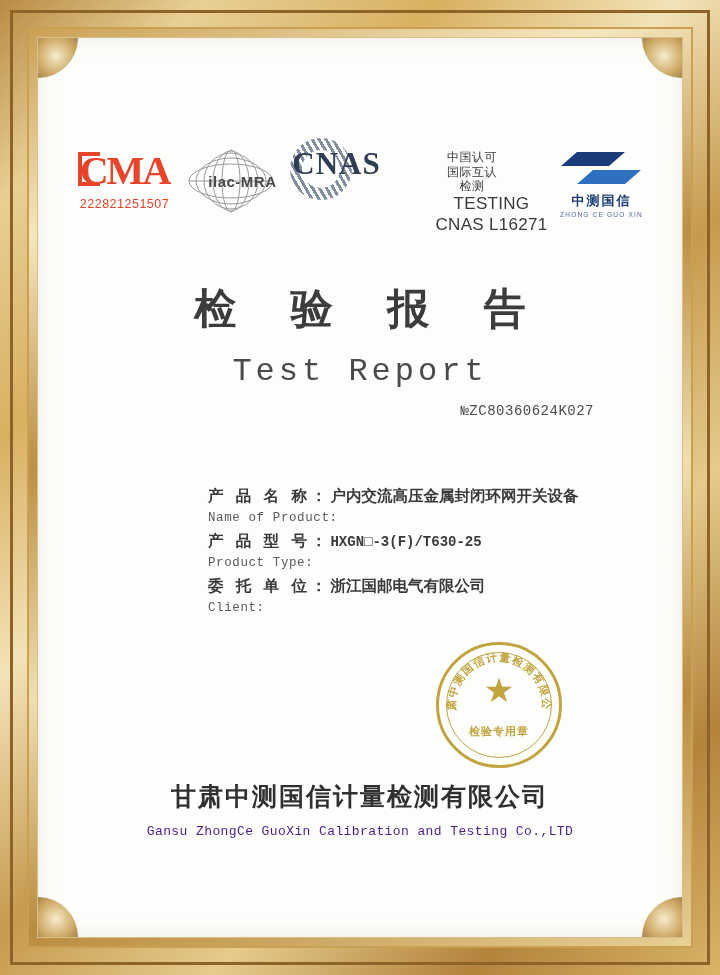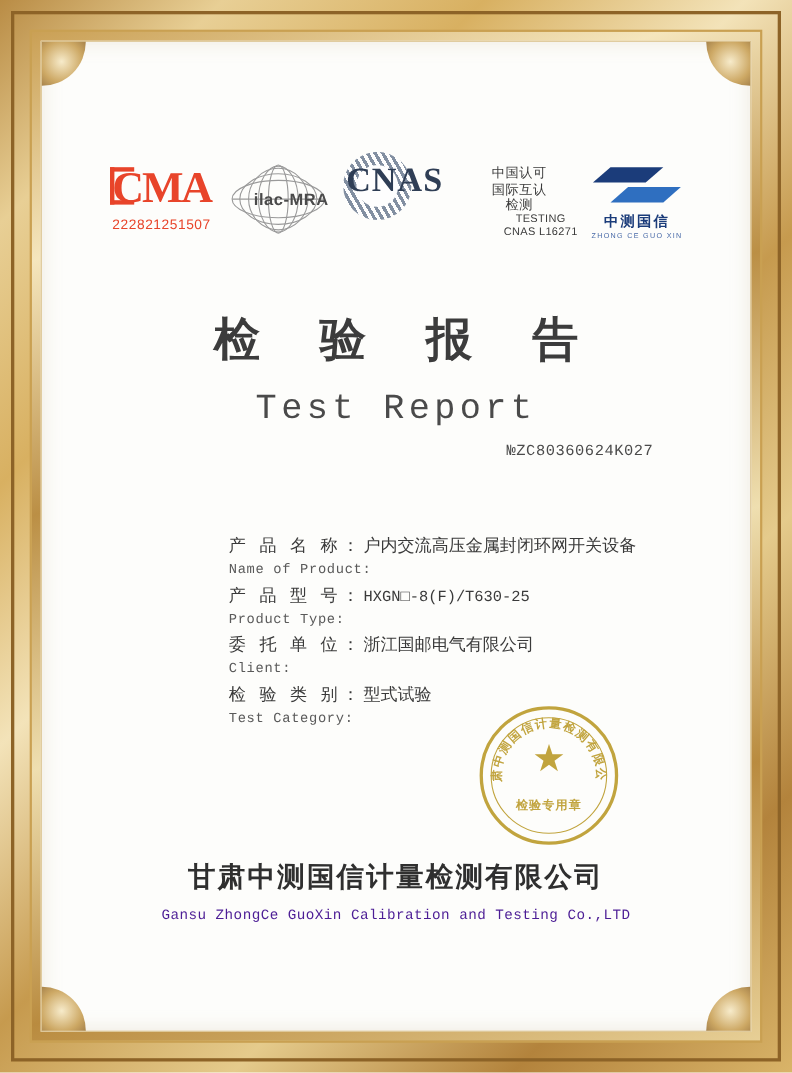--- a/index.html
+++ b/index.html
@@ -153,21 +153,21 @@
 
   
   .cnas-cn {
     text-align: center;
     font-family: Liberation Sans, sans-serif;
     color: #3a3a3a;
     line-height: 1.22;
     padding-top: 2px;
   }
   .cnas-cn .cn { font-size: 12px; letter-spacing: .5px; }
-  .cnas-cn .en { font-size: 10px; letter-spacing: .3px; margin-left: 39px; }
+  .cnas-cn .en { font-size: 17px; letter-spacing: .3px; margin-left: 39px; }
 
   
   .zc { width: 96px; text-align: center; }
   .zc-mark { height: 42px; position: relative; }
   .zc-cn {
     font-size: 13px; font-weight: bold; color: #1b3c7a;
     letter-spacing: 2px; margin-top: 2px;
   }
   .zc-en {
     font-size: 6.5px; color: #4a6ba8; letter-spacing: 1.2px; margin-top: 1px;
@@ -208,20 +208,21 @@
     position: absolute;
     left: 170px; top: 448px;
     width: 420px;
   }
   .field { margin-bottom: 6px; }
   .field .cn {
     font-family: "Liberation Sans", sans-serif;
     font-size: 15.5px;
     color: #3a3a3a;
     white-space: nowrap;
+    font-weight: bold;
   }
   .field .cn .label { letter-spacing: 4px; }
   .field .cn .value { letter-spacing: 0; }
   .field .cn .value.mono {
     font-family: "Liberation Mono", monospace;
     font-size: 14px;
     letter-spacing: 0;
   }
   .field .en {
     font-family: "Liberation Mono", monospace;
@@ -374,38 +375,32 @@
 
           <div class="field">
             <div class="cn">
               <span class="label">产 品 名 称：</span><span class="value">户内交流高压金属封闭环网开关设备</span>
             </div>
             <div class="en">Name of Product:</div>
           </div>
 
           <div class="field">
             <div class="cn">
-              <span class="label">产 品 型 号：</span><span class="value mono">HXGN□-8(F)/T630-25</span>
+              <span class="label">产 品 型 号：</span><span class="value mono">HXGN□-3(F)/T630-25</span>
             </div>
             <div class="en">Product Type:</div>
           </div>
 
           <div class="field">
             <div class="cn">
               <span class="label">委 托 单 位：</span><span class="value">浙江国邮电气有限公司</span>
             </div>
             <div class="en">Client:</div>
           </div>
 
-          <div class="field">
-            <div class="cn">
-              <span class="label">检 验 类 别：</span><span class="value">型式试验</span>
-            </div>
-            <div class="en">Test Category:</div>
-          </div>
 
         </div>
 
         <div class="seal">
           <svg class="seal-arc" viewBox="0 0 126 126">
             <defs>
               <path id="sealArc" d="M 17,63 A 46,46 0 1 1 109,63"></path>
             </defs>
             <text>
               <textPath href="#sealArc" startOffset="50%" text-anchor="middle">甘肃中测国信计量检测有限公司</textPath>

